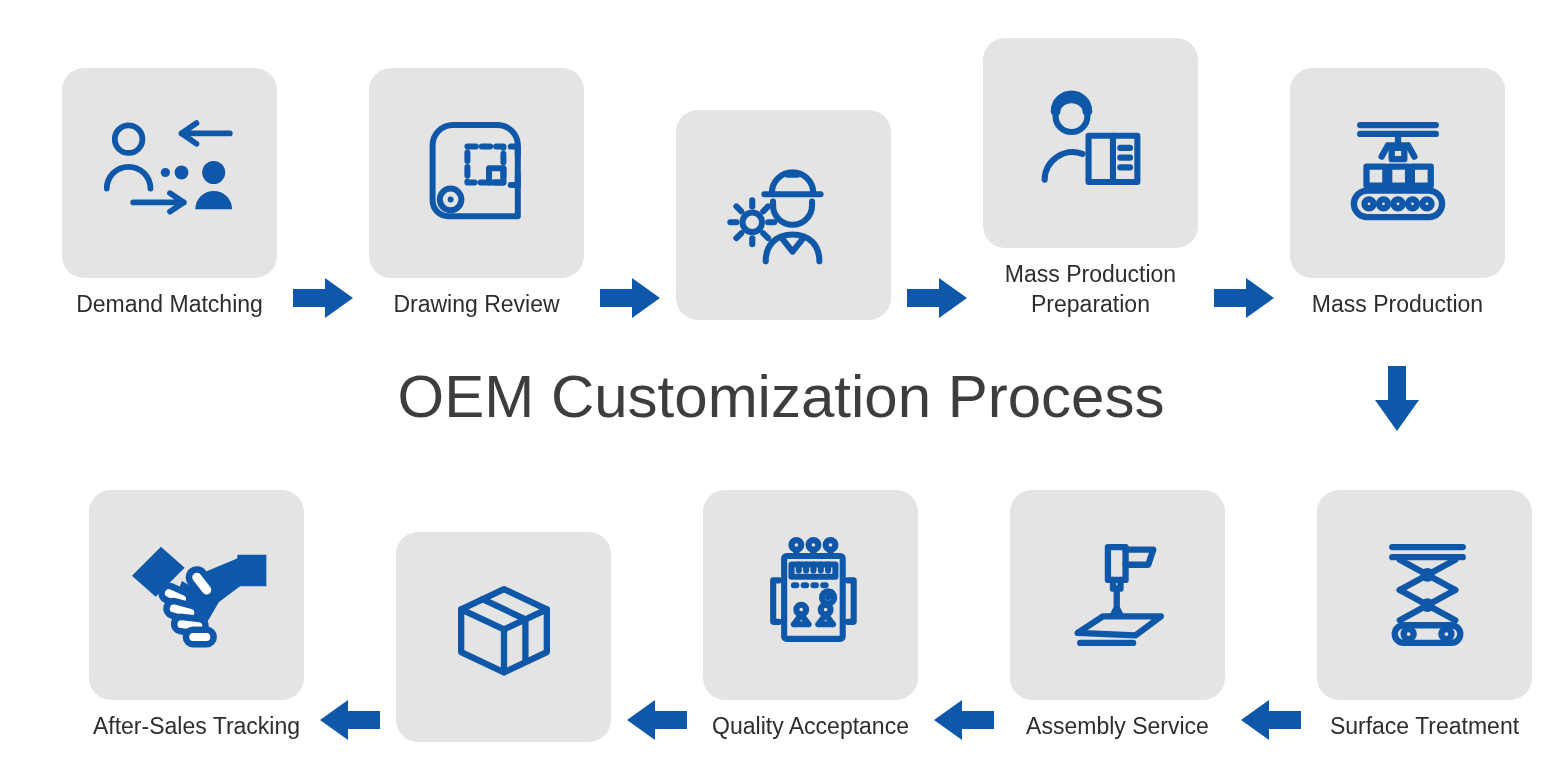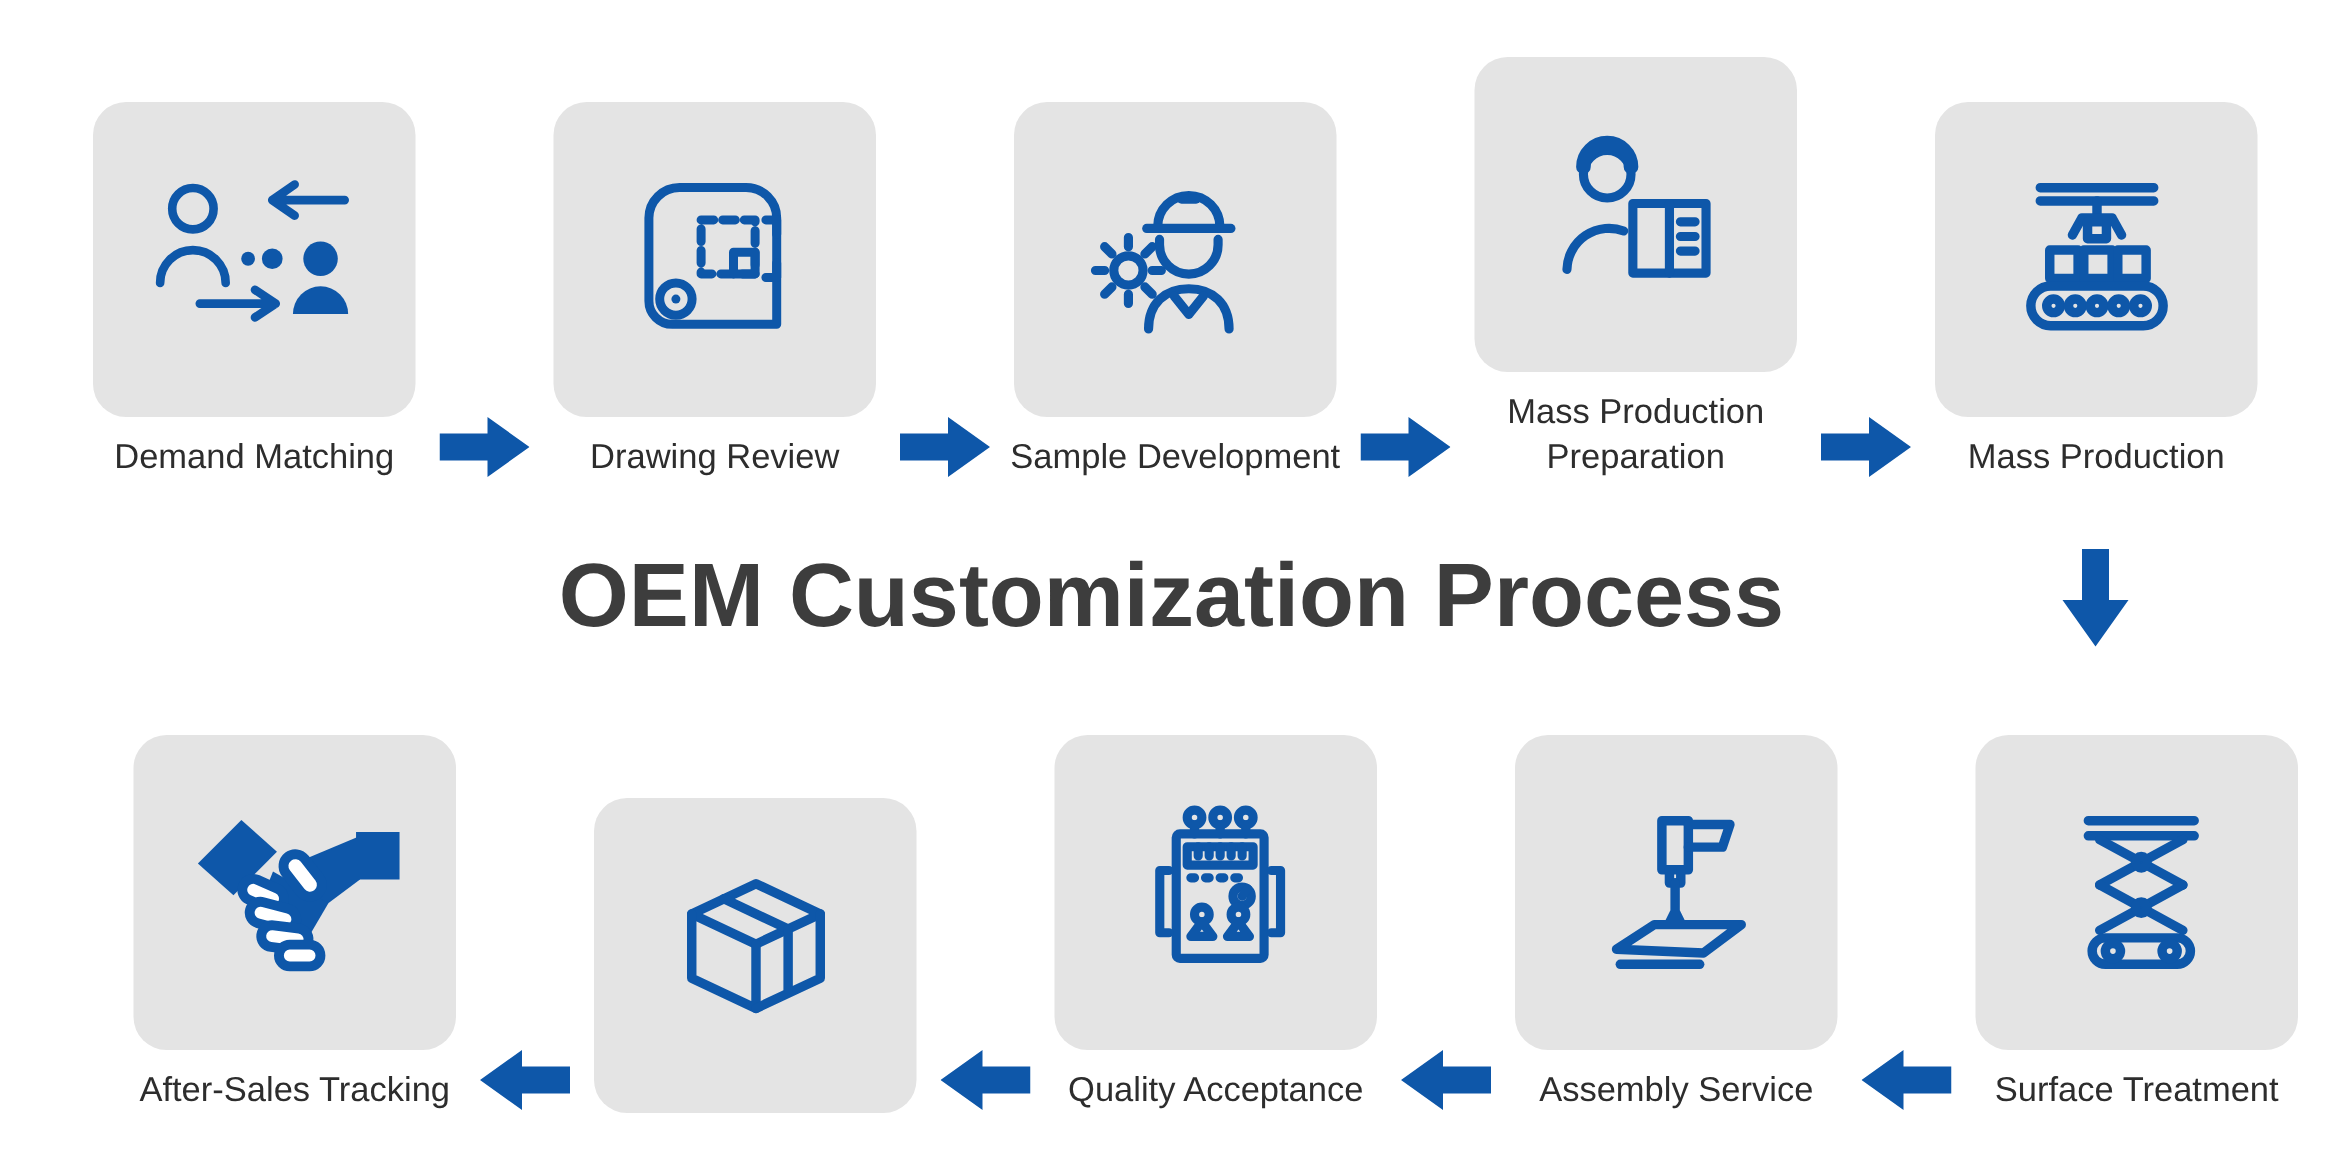--- a/index.html
+++ b/index.html
@@ -27,21 +27,21 @@
   .label{
     width:270px;margin:12px 0 0 0;text-align:center;
     font-size:23px;line-height:1.3;color:var(--label-color);
   }
   .arrow{
     width:92px;display:flex;justify-content:center;margin-top:83px;color:var(--blue);
     flex:0 0 92px;
   }
   .title{
     position:absolute;left:0;top:362px;width:1562px;text-align:center;
-    font-size:60px;font-weight:bold;color:var(--title-color);letter-spacing:0;
+    font-size:60px;font-weight:normal;color:var(--title-color);letter-spacing:0;
   }
   .down-arrow{position:absolute;left:1374px;top:366px;color:var(--blue);}
   svg.icon{fill:none;stroke:currentColor;stroke-width:5;stroke-linecap:round;stroke-linejoin:round;}
 </style>
 </head>
 <body>
 
 <div class="canvas">
 
   <div class="band top">
@@ -95,21 +95,20 @@
           <circle cx="24" cy="56" r="8"></circle>
           <path d="M24 43 v-5 M24 69 v5 M11 56 h-5 M37 56 h5 M15 47 l-4 -4 M33 47 l4 -4 M15 65 l-4 4 M33 65 l4 4"></path>
           <path d="M40 32 a17 17 0 0 1 34 0"></path>
           <path d="M34 33 h46"></path>
           <path d="M53 17 h8"></path>
           <path d="M41 39 v3 a16 16 0 0 0 32 0 v-3"></path>
           <path d="M35 88 c0 -14 9 -22 22 -22 s22 8 22 22"></path>
           <path d="M49 70 l8 10 8 -10"></path>
         </svg>
       </div>
-      <div class="label">Sample Development</div>
     </div>
 
     <div class="arrow">
       <svg viewBox="0 0 60 44" width="60" height="44" fill="currentColor">
           <polygon points="0,13 32,13 32,2 60,22 32,42 32,31 0,31"></polygon>
         </svg>
     </div>
 
     <div class="step">
       <div class="tile">

